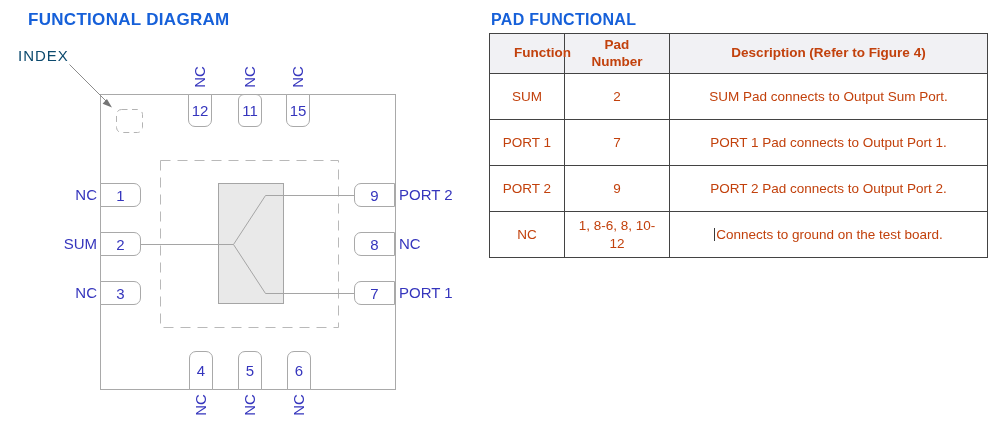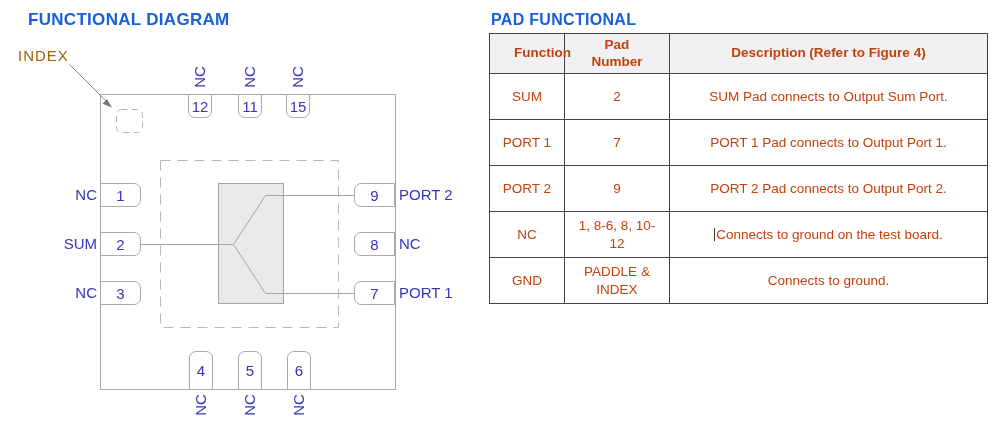--- a/index.html
+++ b/index.html
@@ -4,31 +4,31 @@
 <style>
   html,body{margin:0;padding:0;background:#ffffff;}
   body{width:1000px;height:423px;font-family:"Liberation Sans",sans-serif;}
   .stage{position:relative;width:1000px;height:423px;overflow:hidden;background:#fff;}
 
   
   .fd-title{position:absolute;left:28px;top:10px;font-size:17px;font-weight:bold;
             color:#1660d9;letter-spacing:.3px;white-space:nowrap;text-align:right;}
   .pad-title{position:absolute;left:491px;top:11px;font-size:16px;font-weight:bold;
              color:#1660d9;letter-spacing:.3px;white-space:nowrap;}
-  .index-label{position:absolute;left:18px;top:47px;font-size:15px;color:#a16207;
+  .index-label{position:absolute;left:18px;top:47px;font-size:15px;color:#0c4a6e;
                letter-spacing:1px;white-space:nowrap;}
 
   
   .pkg{position:absolute;left:100px;top:94px;width:294px;height:294px;
        border:1px solid #a9a9a9;background:#fff;box-sizing:content-box;z-index:0;}
   svg.overlay{position:absolute;left:0;top:0;z-index:1;pointer-events:none;}
   .pin{position:absolute;background:#fff;border:1px solid #a9a9a9;color:#3535bd;
        font-size:15px;display:flex;align-items:center;justify-content:center;
        box-sizing:border-box;z-index:2;}
-  .pin.t{width:24px;height:24px;top:94px;border-radius:0 0 7px 7px;}
+  .pin.t{width:24px;height:33px;top:94px;border-radius:0 0 7px 7px;}
   .pin.b{width:24px;height:39px;top:351px;border-radius:7px 7px 0 0;}
   .pin.l{width:41px;height:24px;left:100px;border-radius:0 7px 7px 0;}
   .pin.r{width:41px;height:24px;left:354px;border-radius:7px 0 0 7px;}
 
   .vlabel{position:absolute;width:30px;height:16px;line-height:16px;text-align:center;
           color:#3535bd;font-size:15px;transform:rotate(-90deg);z-index:3;white-space:nowrap;}
   .hlabel{position:absolute;height:18px;line-height:18px;color:#3535bd;font-size:15px;
           z-index:3;white-space:nowrap;}
   .hlabel.left{width:60px;left:37px;text-align:right;}
   .hlabel.right{left:399px;width:80px;text-align:left;}
@@ -64,21 +64,21 @@
       <rect x="218.5" y="183.5" width="65" height="120" fill="#e9e9e9" stroke="#a5a5a5"></rect>
       <polyline points="265.5,195.5 233.5,244.5 265.5,293.5" fill="none" stroke="#a5a5a5"></polyline>
       <line x1="141" y1="244.5" x2="233.5" y2="244.5" stroke="#a5a5a5"></line>
       <line x1="265.5" y1="195.5" x2="356" y2="195.5" stroke="#a5a5a5"></line>
       <line x1="265.5" y1="293.5" x2="356" y2="293.5" stroke="#a5a5a5"></line>
     </svg>
 
     <div id="pins">
         <div class="pin t" style="left: 188px;">12</div>
         <div class="vlabel" style="left: 185px; top: 69px;">NC</div>
-        <div class="pin t" style="left: 238px;">11</div>
+        <div class="pin t" style="left: 238px; border-radius: 6px;">11</div>
         <div class="vlabel" style="left: 235px; top: 69px;">NC</div>
         <div class="pin t" style="left: 286px;">15</div>
         <div class="vlabel" style="left: 283px; top: 69px;">NC</div>
         <div class="pin b" style="left: 189px;">4</div>
         <div class="vlabel" style="left: 186px; top: 397px;">NC</div>
         <div class="pin b" style="left: 238px;">5</div>
         <div class="vlabel" style="left: 235px; top: 397px;">NC</div>
         <div class="pin b" style="left: 287px;">6</div>
         <div class="vlabel" style="left: 284px; top: 397px;">NC</div>
         <div class="pin l" style="top: 183px;">1</div>
@@ -126,22 +126,17 @@
           <tr>
             <td>PORT 2</td>
             <td>9</td>
             <td>PORT 2 Pad connects to Output Port 2.</td>
           </tr>
           <tr>
             <td>NC</td>
             <td>1, 8-6, 8, 10-12</td>
             <td><span class="text-caret"></span>Connects to ground on the test board.</td>
           </tr>
-          <tr>
-            <td>GND</td>
-            <td>PADDLE &amp; INDEX</td>
-            <td>Connects to ground.</td>
-          </tr>
         </tbody>
     </table>
   </div>
 
 </div>
 
 </body></html>

